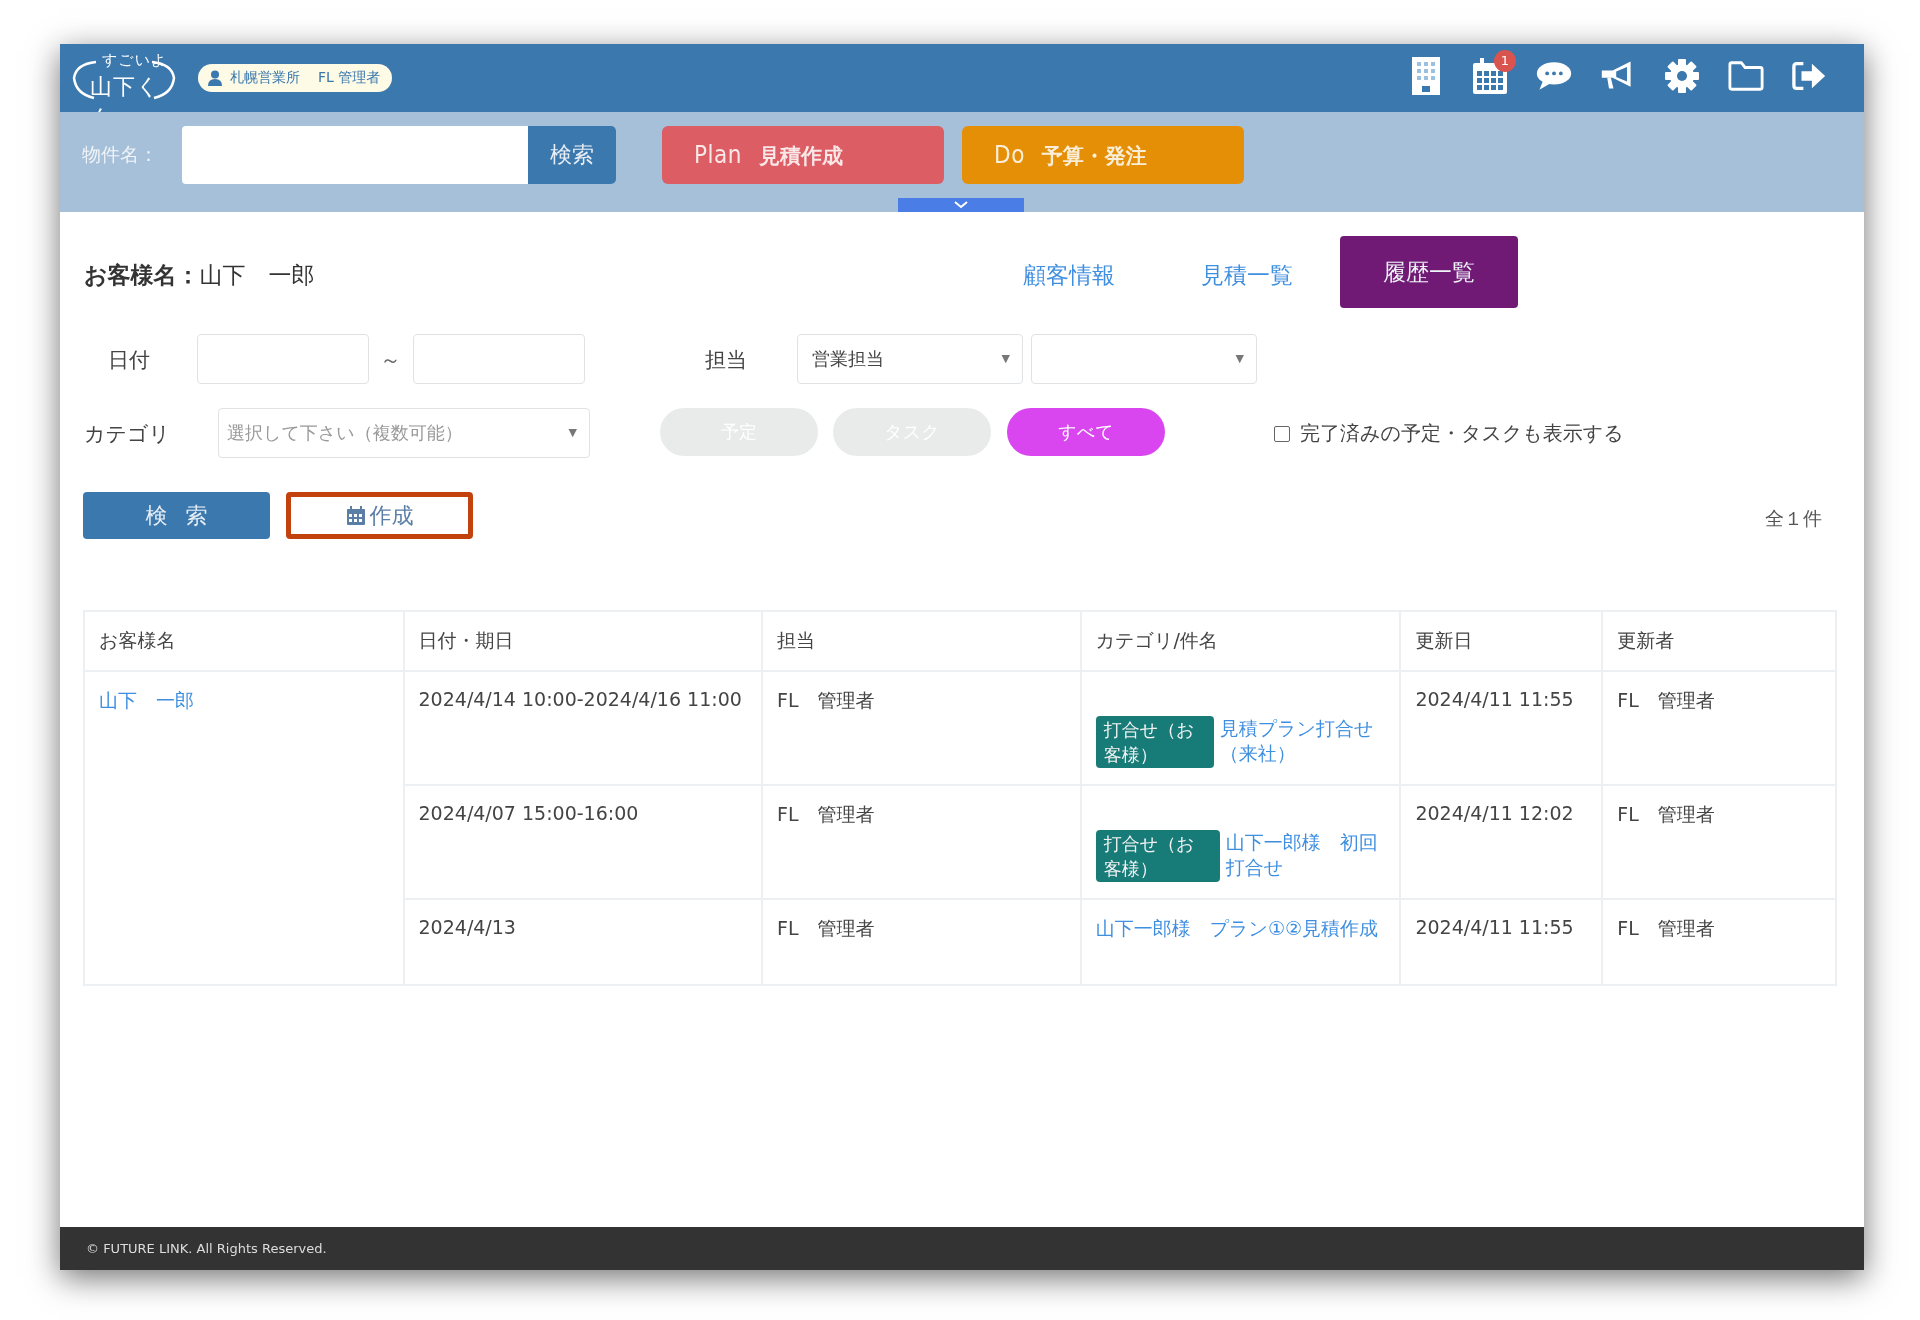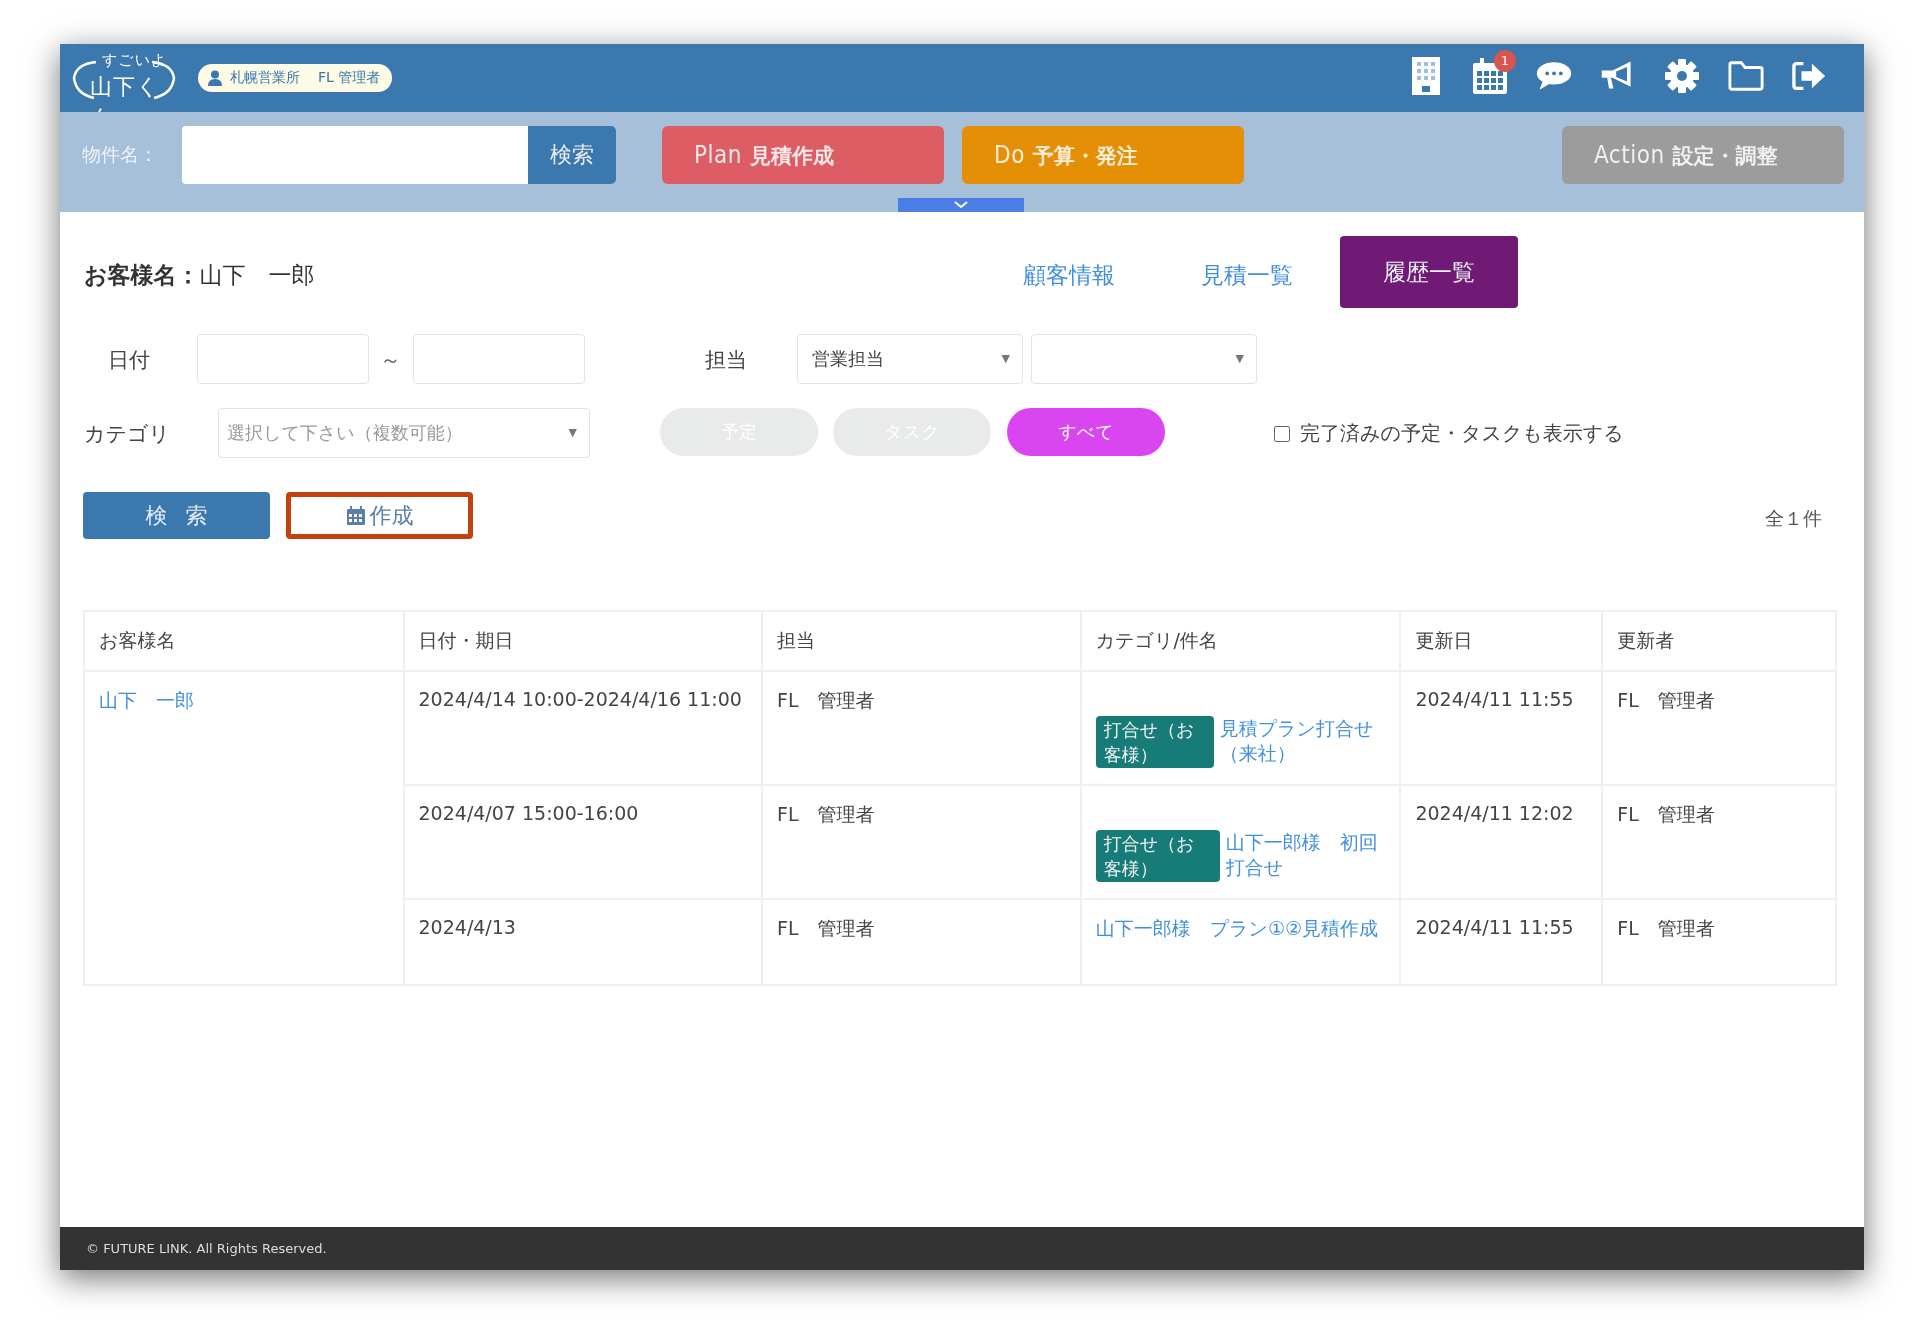--- a/index.html
+++ b/index.html
@@ -27,21 +27,21 @@
     position: absolute; right: -8px; top: -6px; width: 22px; height: 22px; border-radius: 50%;
     background: #d9534f; color: #fff; font-size: 13px; line-height: 22px; text-align: center;
   }
   
   .toolbar { position: absolute; left: 0; top: 68px; width: 100%; height: 100px; background: #a5c0d8; }
   .tb-label { position: absolute; left: 22px; top: 30px; font-size: 19px; color: #f0f4f8; }
   .tb-input { position: absolute; left: 122px; top: 14px; width: 346px; height: 58px; background: #fff; border: none; border-radius: 4px 0 0 4px; }
   .tb-search { position: absolute; left: 468px; top: 14px; width: 88px; height: 58px; background: #3b78ae; color: #e8eef5; border-radius: 0 5px 5px 0; font-size: 22px; line-height: 58px; text-align: center; cursor: pointer; }
   .pdca { position: absolute; top: 14px; width: 282px; height: 58px; border-radius: 6px; color: rgba(255,255,255,0.85); font-size: 23px; line-height: 58px; padding-left: 32px; cursor: pointer; white-space: nowrap; }
   .pdca .en { font-family: "DejaVu Sans Condensed", "DejaVu Sans", sans-serif; letter-spacing: 0.5px; font-size: 24px; }
-  .pdca .jp { font-weight: bold; font-size: 21px; margin-left: 8px; }
+  .pdca .jp { font-weight: bold; font-size: 21px; margin-left: 17px; }
   .toggle-tab { position: absolute; left: 838px; top: 86px; width: 126px; height: 14px; background: #4a7de6; display: flex; justify-content: center; align-items: center; cursor: pointer; }
   
   .content { position: absolute; left: 0; top: 168px; width: 100%; height: 1015px; background: #fff; }
   .cust-title { position: absolute; left: 24px; top: 48px; font-size: 23px; color: #333; }
   .cust-title b { font-weight: bold; }
   .nav-link { position: absolute; top: 48px; font-size: 23px; color: #3f8fe0; cursor: pointer; }
   .nav-active { position: absolute; left: 1280px; top: 24px; width: 178px; height: 72px; background: #701a75; color: #eef3f8; border-radius: 4px; font-size: 23px; line-height: 72px; text-align: center; cursor: pointer; }
   .flabel { position: absolute; font-size: 21px; color: #444; }
   .finput { position: absolute; height: 50px; border: 1px solid #e0e3e6; border-radius: 4px; background: #fff; }
   .fselect { position: absolute; height: 50px; border: 1px solid #e0e3e6; border-radius: 4px; background: #fff; font-size: 18px; color: #444; padding-left: 14px; line-height: 48px; cursor: pointer; }
@@ -176,23 +176,20 @@
   <div class="toolbar">
     <span class="tb-label">物件名：</span>
     <input class="tb-input" type="text" value="" style="">
     <div class="tb-search">検索</div>
 
     <div class="pdca" style="left:602px; background:#dc5d63;">
       <span class="en">Plan</span><span class="jp">見積作成</span>
     </div>
     <div class="pdca" style="left:902px; background:#e48f06;">
       <span class="en">Do</span><span class="jp">予算・発注</span>
-    </div>
-    <div class="pdca" style="left:1502px; background:#9c9c9c;">
-      <span class="en">Action</span><span class="jp">設定・調整</span>
     </div>
 
     <div class="toggle-tab">
       <svg width="14" height="8" viewBox="0 0 14 8">
         <path d="M1 1 L7 6 L13 1" fill="none" stroke="#fff" stroke-width="2"></path>
       </svg>
     </div>
   </div>
 
   <div class="content">

